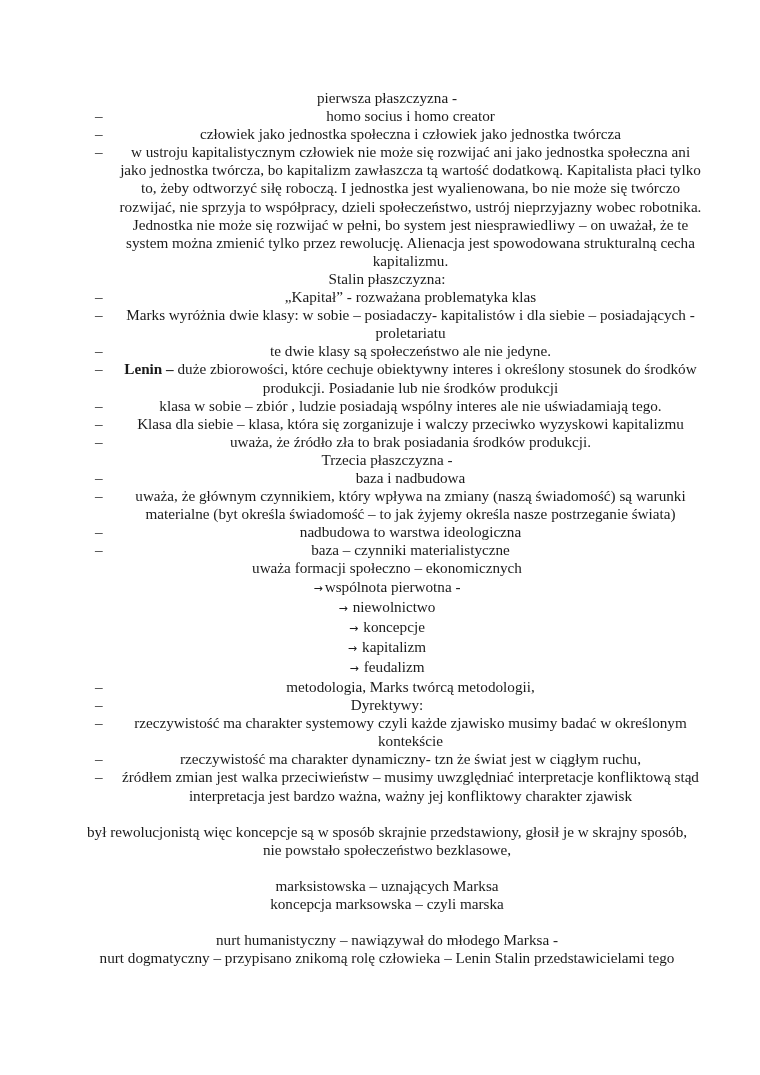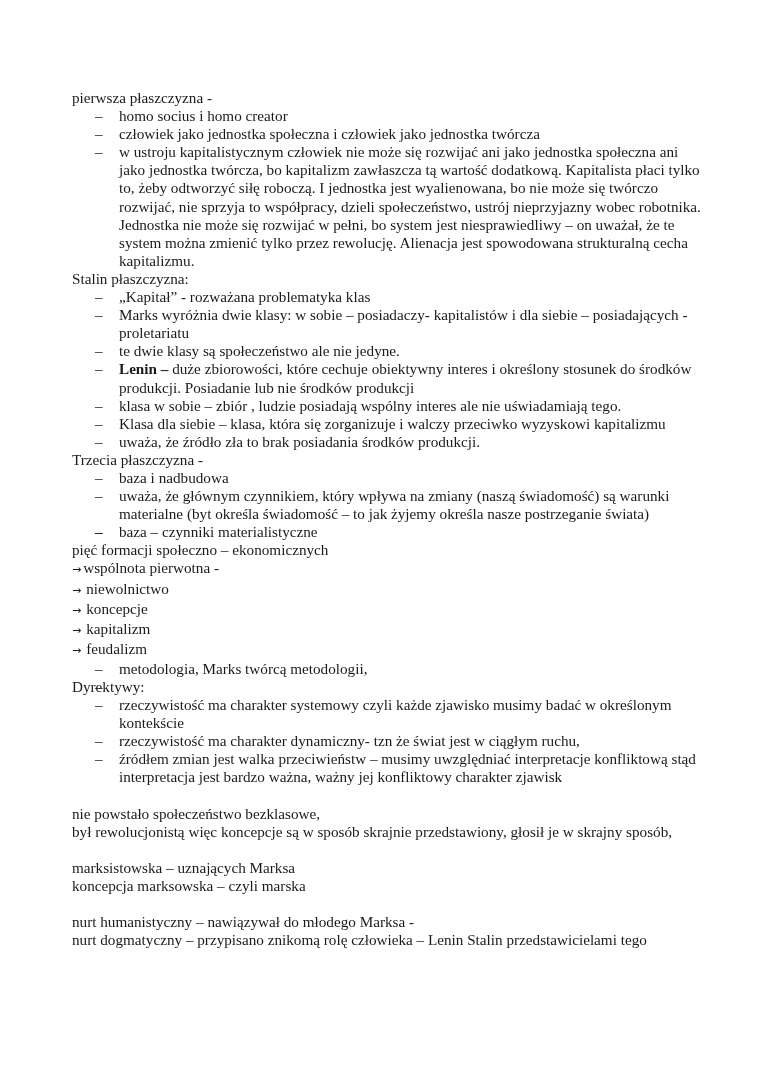--- a/index.html
+++ b/index.html
@@ -15,20 +15,21 @@
       font-family: "Liberation Serif", "DejaVu Serif", serif;
       font-size: 15.2px;
       color: #1a1a1a;
     }
     .page {
       position: absolute;
       left: 72px;
       top: 89px;
       width: 630px;
       line-height: 18.1px;
+      text-align: center;
     }
     .line {
       white-space: nowrap;
     }
     .para {
       margin: 0;
     }
     ul.dash {
       list-style: none;
       margin: 0;
@@ -80,46 +81,46 @@
     <li><span class="bullet">–</span><b>Lenin –</b><span> duże zbiorowości, które cechuje obiektywny interes i określony stosunek do środków produkcji. Posiadanie lub nie środków produkcji</span></li>
     <li><span class="bullet">–</span><span>klasa w sobie – zbiór , ludzie posiadają wspólny interes ale nie uświadamiają tego.</span></li>
     <li><span class="bullet">–</span><span>Klasa dla siebie – klasa, która się zorganizuje i walczy przeciwko wyzyskowi kapitalizmu</span></li>
     <li><span class="bullet">–</span><span>uważa, że źródło zła to brak posiadania środków produkcji.</span></li>
   </ul>
 
   <div class="para">Trzecia płaszczyzna -</div>
   <ul class="dash">
     <li><span class="bullet">–</span><span>baza i nadbudowa</span></li>
     <li><span class="bullet">–</span><span>uważa, że głównym czynnikiem, który wpływa na zmiany (naszą świadomość) są warunki materialne (byt określa świadomość – to jak żyjemy określa nasze postrzeganie świata)</span></li>
-    <li><span class="bullet">–</span></li>
+    <li><span class="bullet">–</span><span>nadbudowa to warstwa ideologiczna</span></li>
     <li><span class="bullet">–</span><span>baza – czynniki materialistyczne</span></li>
   </ul>
 
-  <div class="para">pięć formacji społeczno – ekonomicznych</div>
+  <div class="para">uważa formacji społeczno – ekonomicznych</div>
   <div class="arrow-item"><span class="arrow">→</span><span>wspólnota pierwotna -</span></div>
   <div class="arrow-item spaced"><span class="arrow">→</span><span>niewolnictwo</span></div>
   <div class="arrow-item spaced"><span class="arrow">→</span><span>koncepcje</span></div>
   <div class="arrow-item spaced"><span class="arrow">→</span><span>kapitalizm</span></div>
   <div class="arrow-item spaced"><span class="arrow">→</span><span>feudalizm</span></div>
   <ul class="dash">
     <li><span class="bullet">–</span><span>metodologia, Marks twórcą metodologii,</span></li>
     <li><span class="bullet">–</span></li>
   </ul>
 
   <div class="para">Dyrektywy:</div>
   <ul class="dash">
     <li><span class="bullet">–</span><span>rzeczywistość ma charakter systemowy czyli każde zjawisko musimy badać w określonym kontekście</span></li>
     <li><span class="bullet">–</span><span>rzeczywistość ma charakter dynamiczny- tzn że świat jest w ciągłym ruchu,</span></li>
     <li><span class="bullet">–</span><span>źródłem zmian jest walka przeciwieństw – musimy uwzględniać interpretacje konfliktową stąd interpretacja jest bardzo ważna, ważny jej konfliktowy charakter zjawisk</span></li>
   </ul>
 
   <div class="gap"></div>
 
+  <div class="line">był rewolucjonistą więc koncepcje są w sposób skrajnie przedstawiony, głosił je w skrajny sposób,</div>
   <div class="line">nie powstało społeczeństwo bezklasowe,</div>
-  <div class="line">był rewolucjonistą więc koncepcje są w sposób skrajnie przedstawiony, głosił je w skrajny sposób,</div>
 
   <div class="gap"></div>
 
   <div class="line">marksistowska – uznających Marksa</div>
   <div class="line">koncepcja marksowska – czyli marska</div>
 
   <div class="gap"></div>
 
   <div class="line">nurt humanistyczny – nawiązywał do młodego Marksa -</div>
   <div class="line">nurt dogmatyczny – przypisano znikomą rolę człowieka – Lenin Stalin przedstawicielami tego</div>

